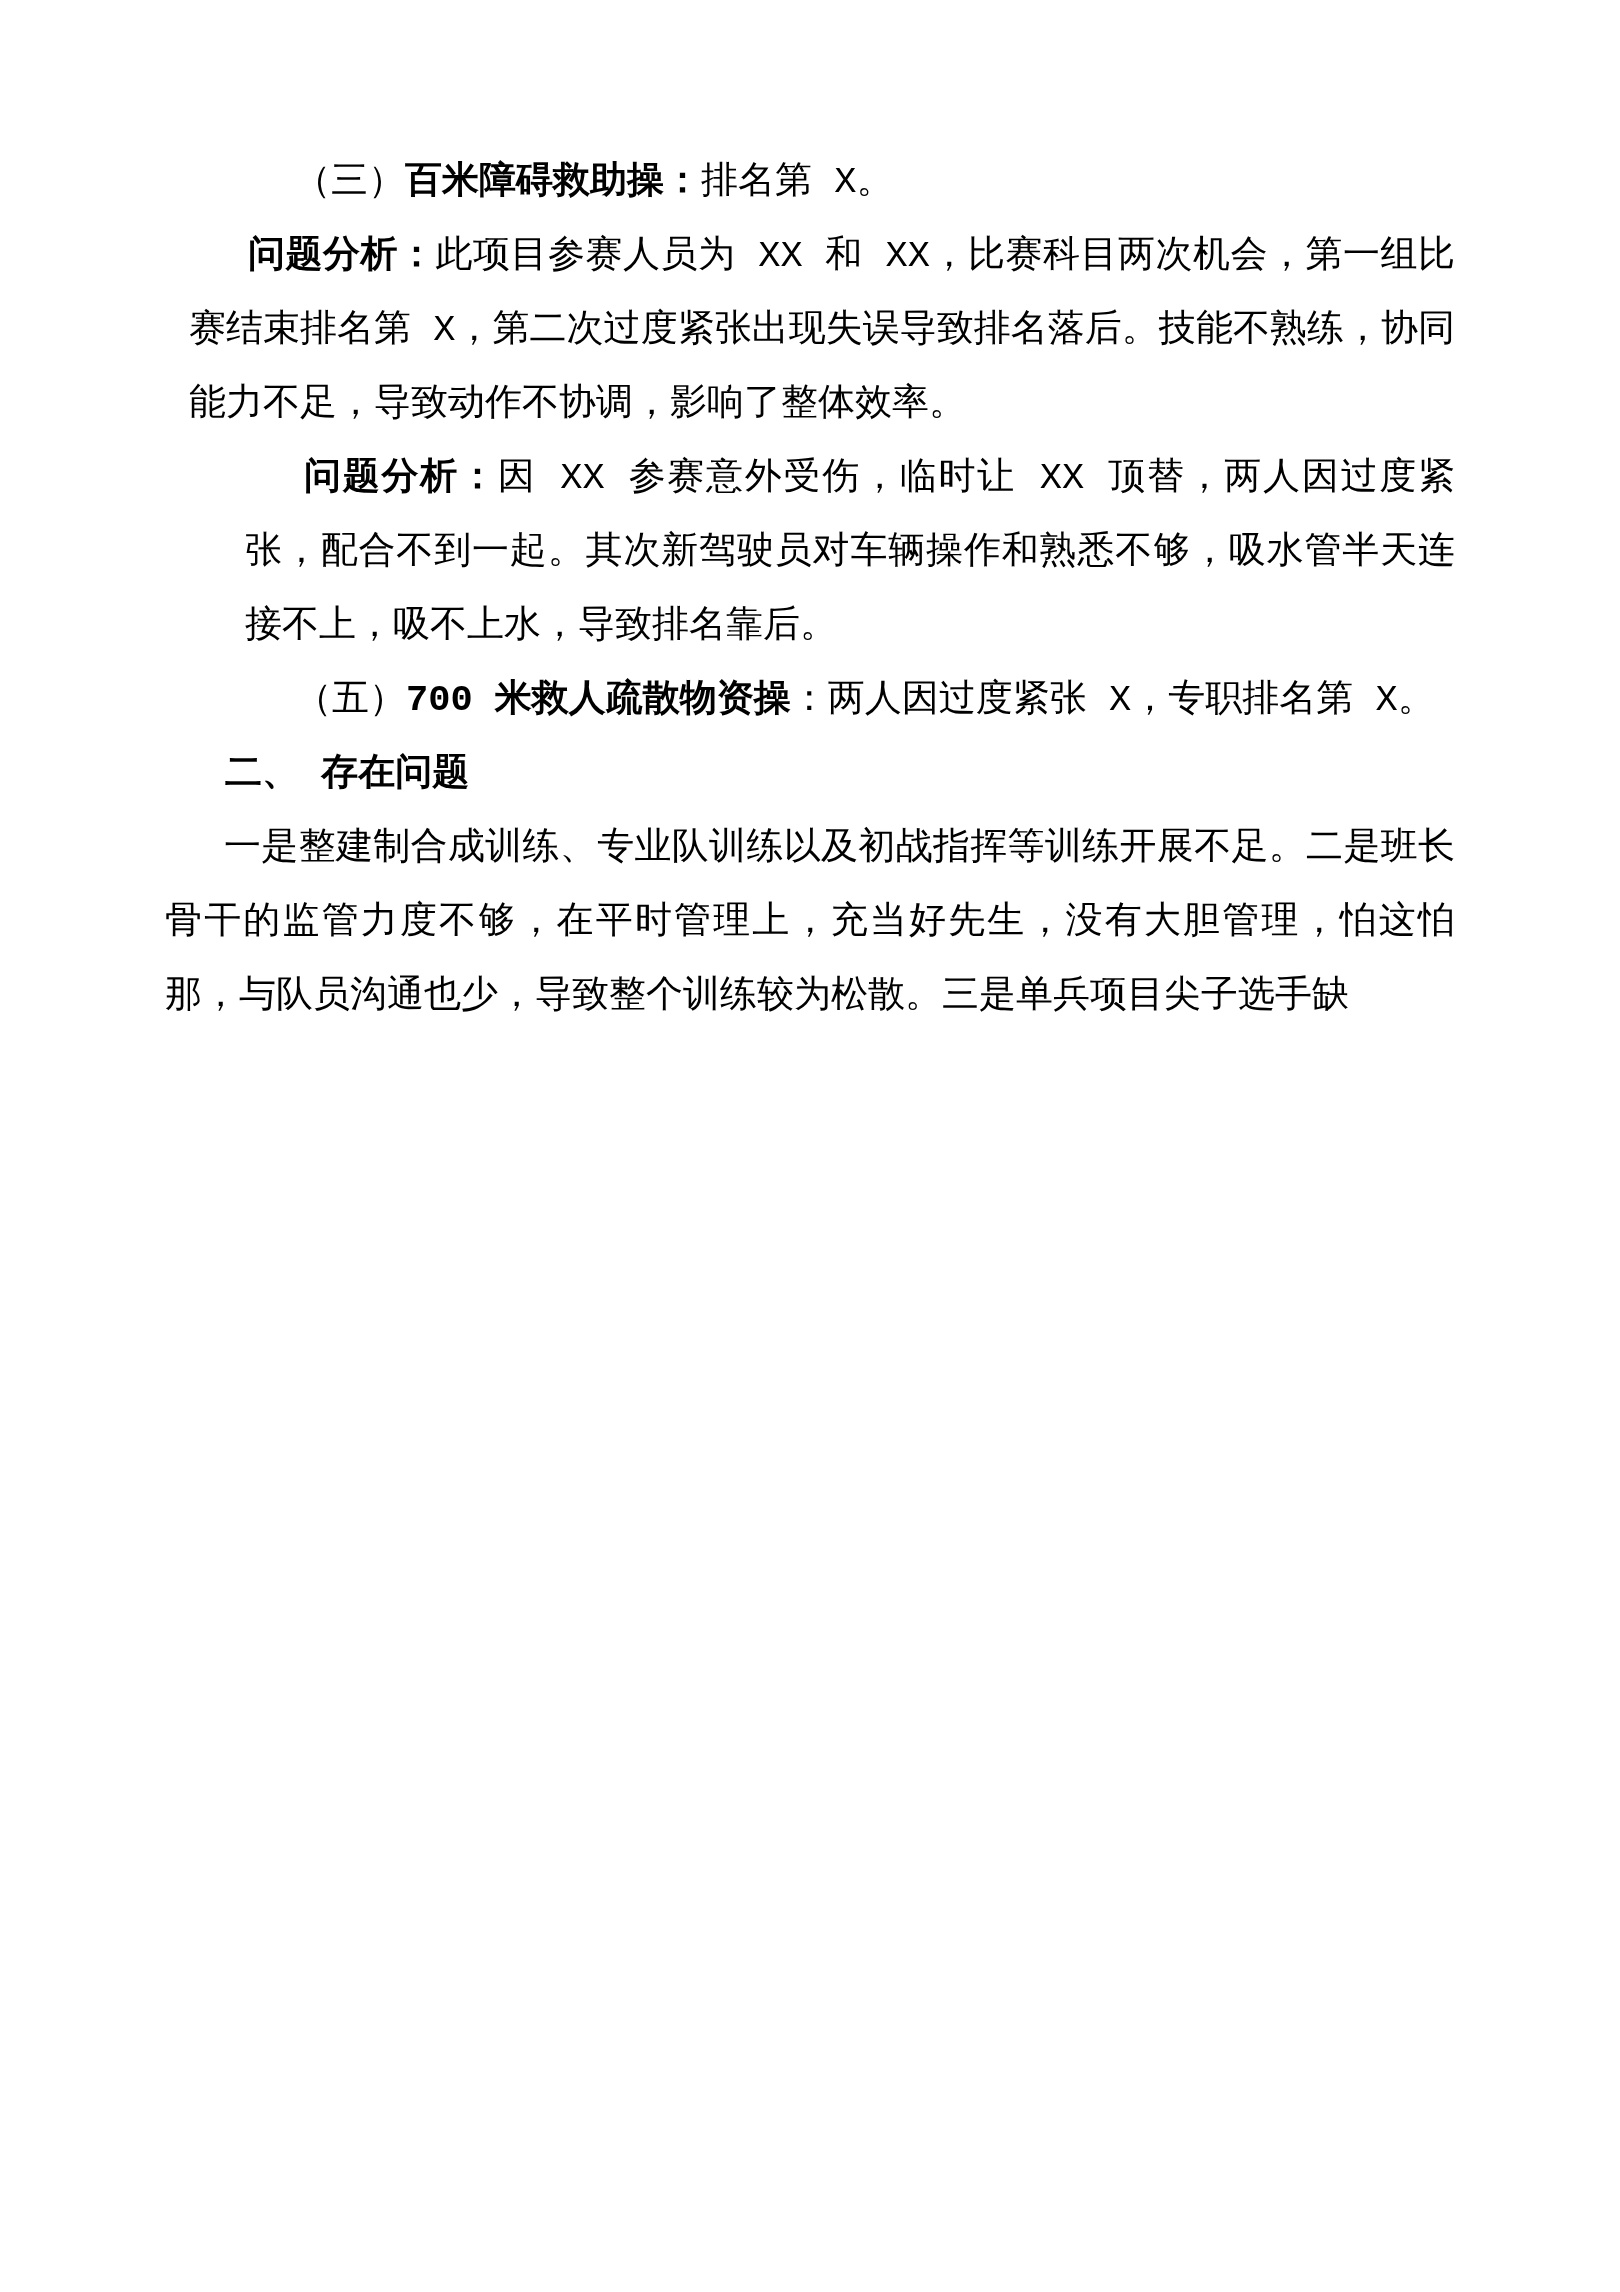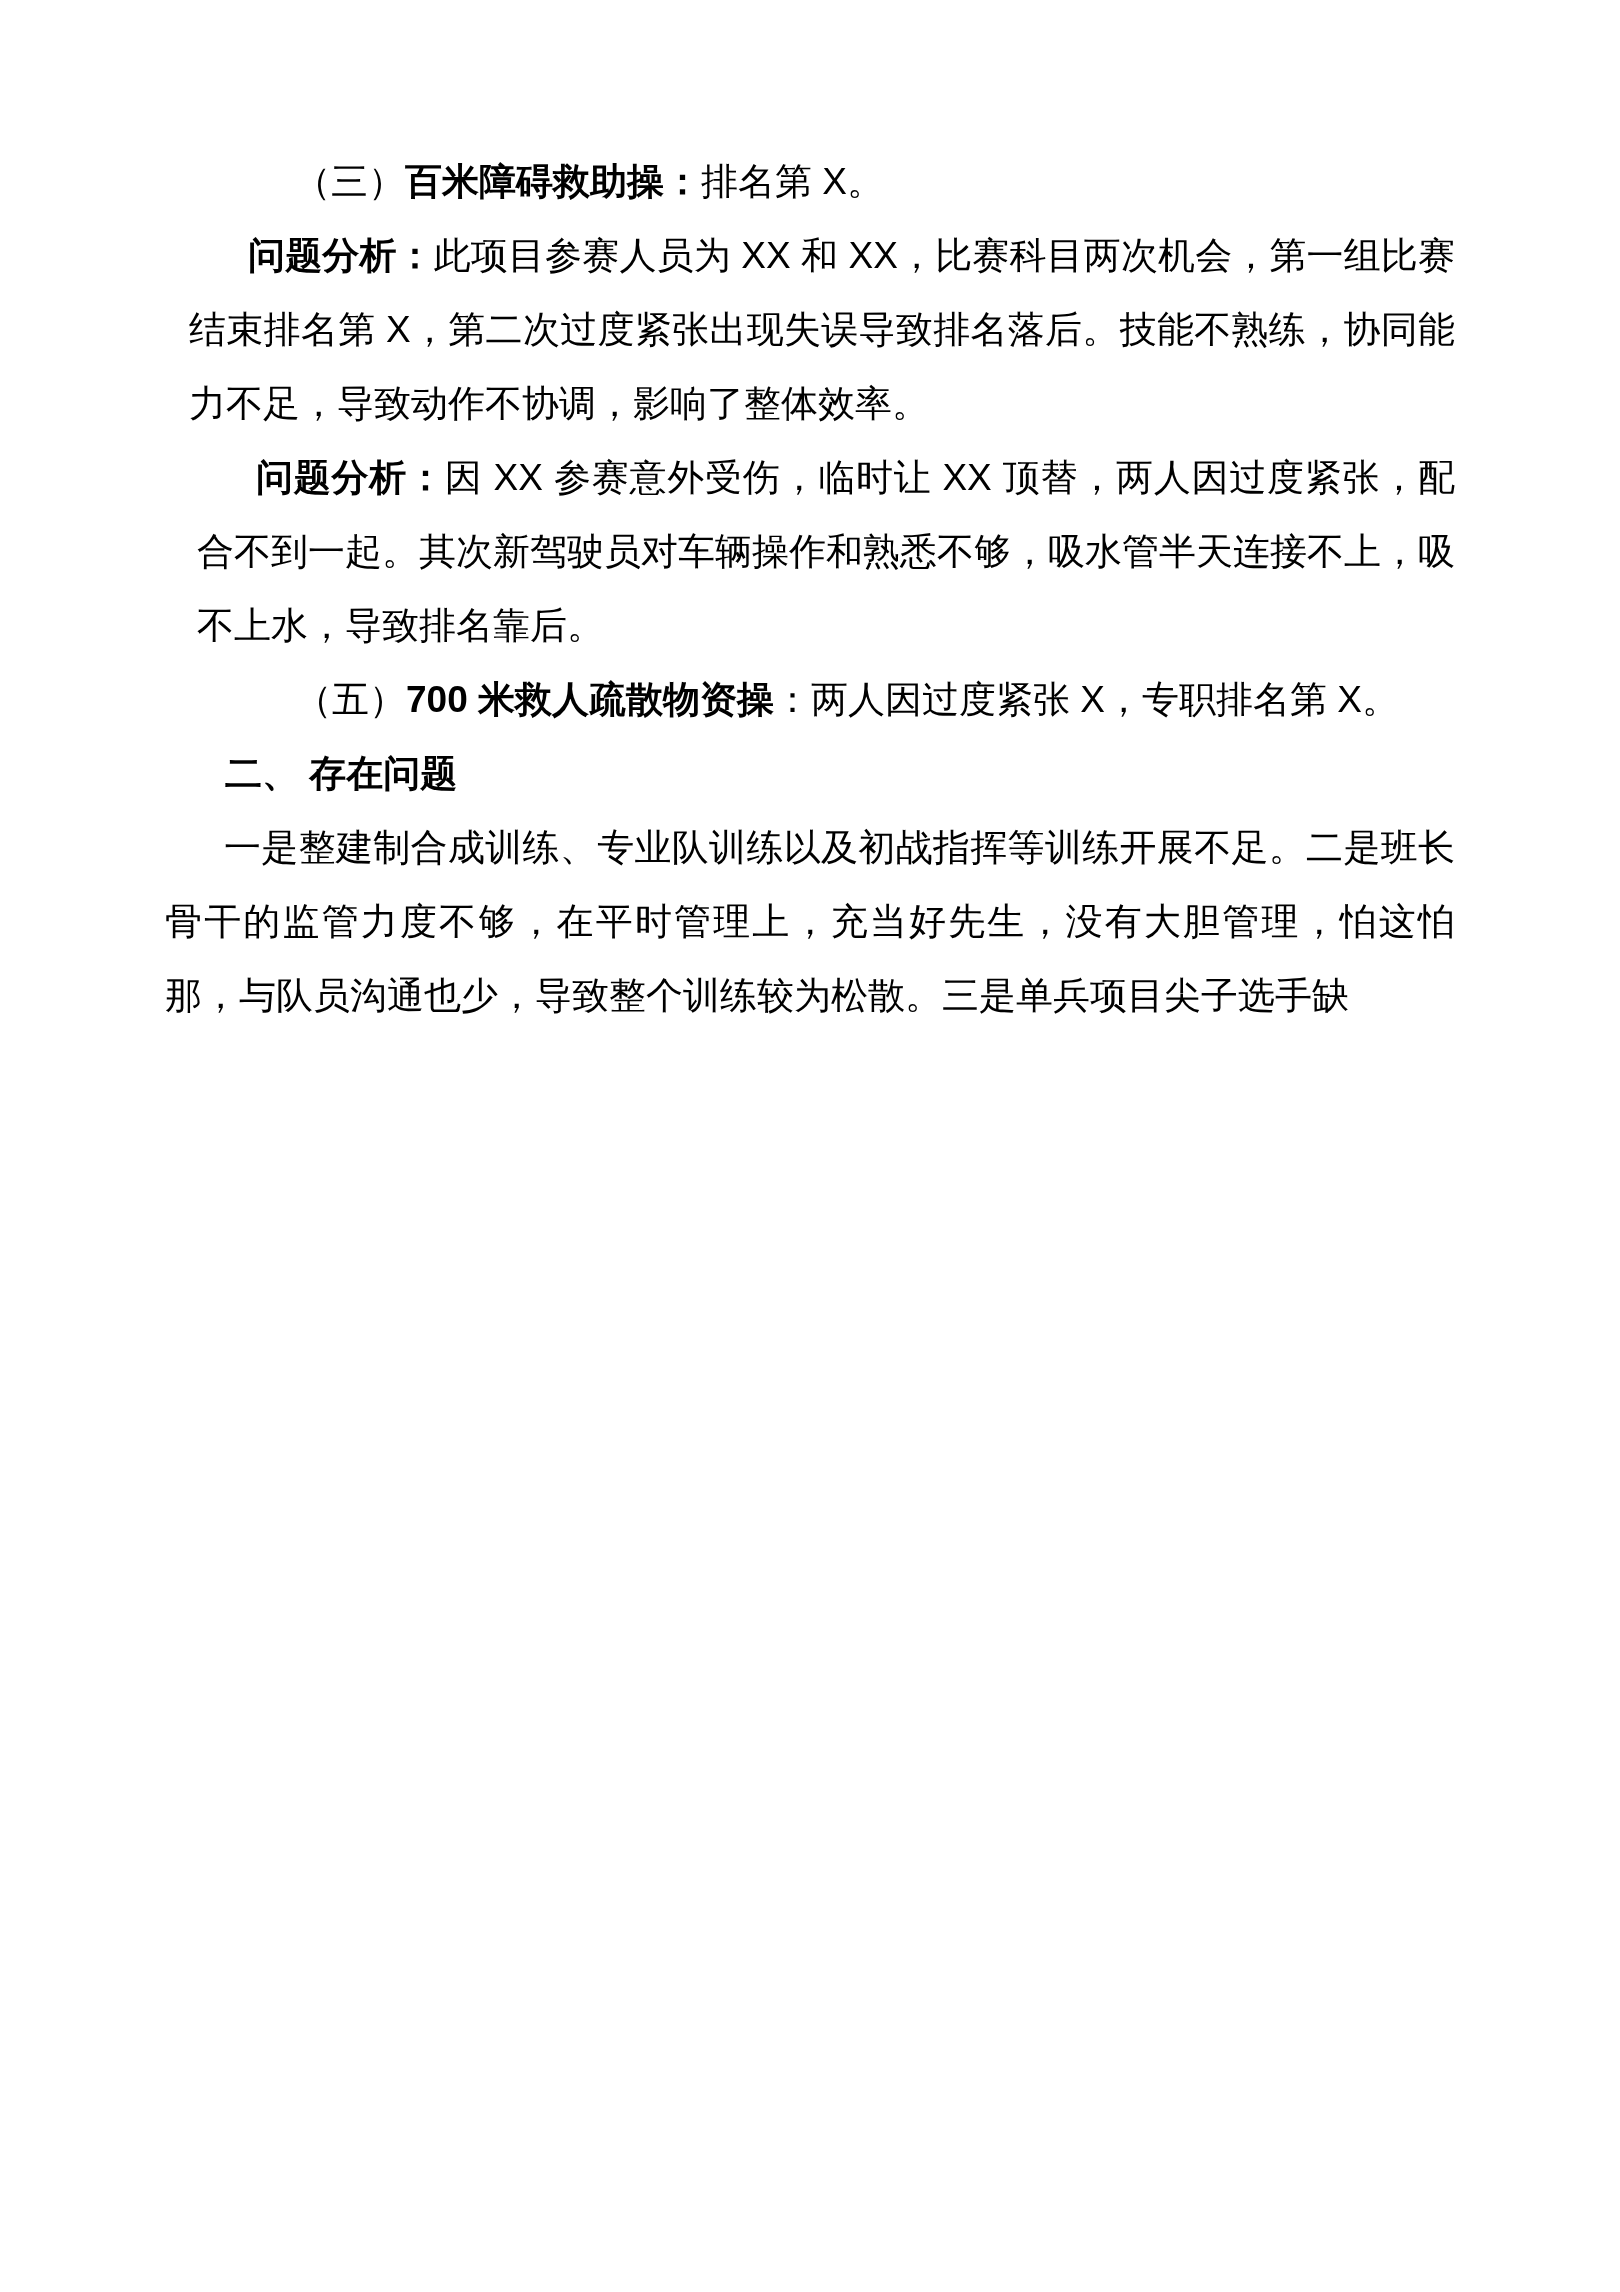--- a/index.html
+++ b/index.html
@@ -6,21 +6,21 @@
     margin: 0;
     padding: 0;
     background: #ffffff;
   }
   .page {
     position: relative;
     width: 1620px;
     height: 1928px;
     background: #ffffff;
     overflow: hidden;
-    font-family: Liberation Sans, sans-serif;
+    font-family: Liberation Mono, monospace;
     font-size: 37px;
     line-height: 74px;
     color: #000000;
   }
   .content {
     position: absolute;
     left: 165px;
     right: 165px;
     top: 145px;
     text-align: justify;
@@ -29,21 +29,21 @@
     margin: 0;
     padding: 0;
   }
   .b {
     font-weight: 700;
   }
   
   .p-h3   { text-indent: 129px; }
   .p-body { text-indent: 59px; margin-left: 24px; }
   .p-h4   { margin-left: 116px; text-indent: 13.7px; }
-  .p-pa4  { margin-left: 32px; text-indent: 59px; }
+  .p-pa4  { margin-left: 80px; text-indent: 59px; }
   .p-h5   { margin-left: 56px; text-indent: 74px; }
   .p-pa5  { margin-left: 56px; text-indent: 59px; }
   .p-sec  { margin-left: 60px; font-weight: 700; }
   .p-last { text-indent: 59px; }
 </style>
 </head>
 <body>
 
 <div class="page">
   <div class="content">

